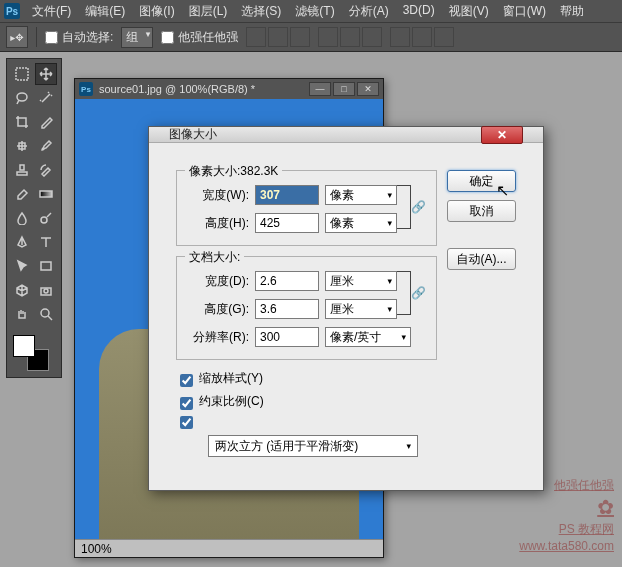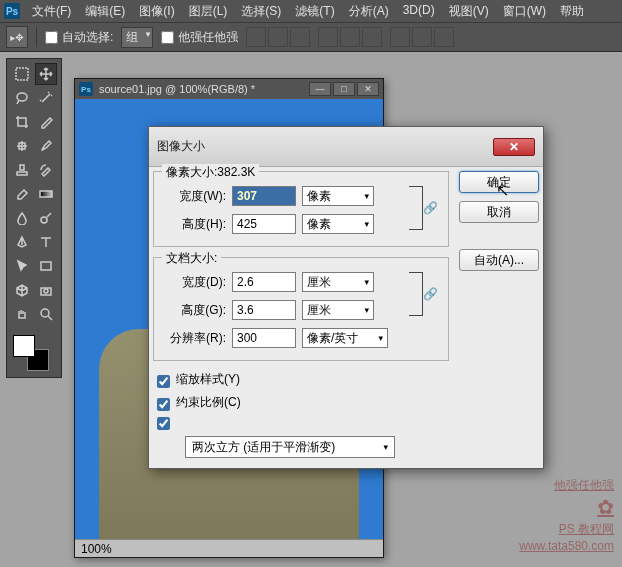--- a/index.html
+++ b/index.html
@@ -44,24 +44,24 @@
 .portrait { position: absolute; bottom: 0; left: 50%; transform: translateX(-50%); width: 260px; height: 380px; }
 .head { width: 120px; height: 150px; background: #d4b89a; border-radius: 50% 50% 45% 45%; position: absolute; top: 10px; left: 70px; }
 .hair { width: 130px; height: 60px; background: #1a1a1a; border-radius: 60px 60px 10px 10px; position: absolute; top: 0; left: 65px; }
 .suit { width: 260px; height: 240px; background: linear-gradient(#95906e,#7a7555); position: absolute; bottom: -30px; border-radius: 40px 40px 0 0; }
 .collar { width: 40px; height: 80px; background: #fff; position: absolute; top: 150px; left: 110px; }
 .tie { width: 20px; height: 100px; background: repeating-linear-gradient(45deg,#3a2a1a 0 6px,#6a4a2a 6px 10px); position: absolute; top: 165px; left: 120px; }
 .doc-status { height: 18px; background: #bfbfbf; display: flex; align-items: center; padding: 0 6px; border-top: 1px solid #888; font-size: 11px; }
 
 
 .dialog { position: absolute; left: 148px; top: 126px; width: 396px; background: #ececec; border: 1px solid #5a5a5a; box-shadow: 3px 3px 12px rgba(0,0,0,0.5); }
-.dlg-titlebar { height: 40px; background: linear-gradient(#e8e8e8,#cfcfcf); display: flex; align-items: center; padding: 0 8px; border-bottom: 1px solid #aaa; }
+.dlg-titlebar { height: 16px; background: linear-gradient(#e8e8e8,#cfcfcf); display: flex; align-items: center; padding: 0 20px; border-bottom: 1px solid #aaa; }
 .dlg-title { flex: 1; color: #222; }
 .dlg-close { width: 42px; height: 18px; background: linear-gradient(#e07070,#c23030); border: 1px solid #7a1a1a; border-radius: 2px; color: #fff; display: flex; align-items: center; justify-content: center; font-weight: bold; cursor: pointer; }
-.dlg-body { padding: 4px; display: flex; gap: 10px; }
+.dlg-body { padding: 27px; display: flex; gap: 10px; }
 .dlg-left { flex: 1; }
 .dlg-right { width: 80px; display: flex; flex-direction: column; gap: 8px; }
 .dlg-btn { height: 22px; background: linear-gradient(#fdfdfd,#e4e4e4); border: 1px solid #8a8a8a; border-radius: 3px; display: flex; align-items: center; justify-content: center; cursor: pointer; }
 .dlg-btn.default { border: 1px solid #3a6ea5; box-shadow: 0 0 3px #6aa5e0; }
 
 .fieldset { border: 1px solid #b0b0b0; padding: 10px 10px 12px 10px; margin-bottom: 10px; position: relative; }
 .fieldset-legend { position: absolute; top: -8px; left: 8px; background: #ececec; padding: 0 4px; }
 .field-row { display: flex; align-items: center; gap: 6px; margin-top: 8px; }
 .field-row:first-of-type { margin-top: 4px; }
 .field-label { width: 62px; text-align: right; }

